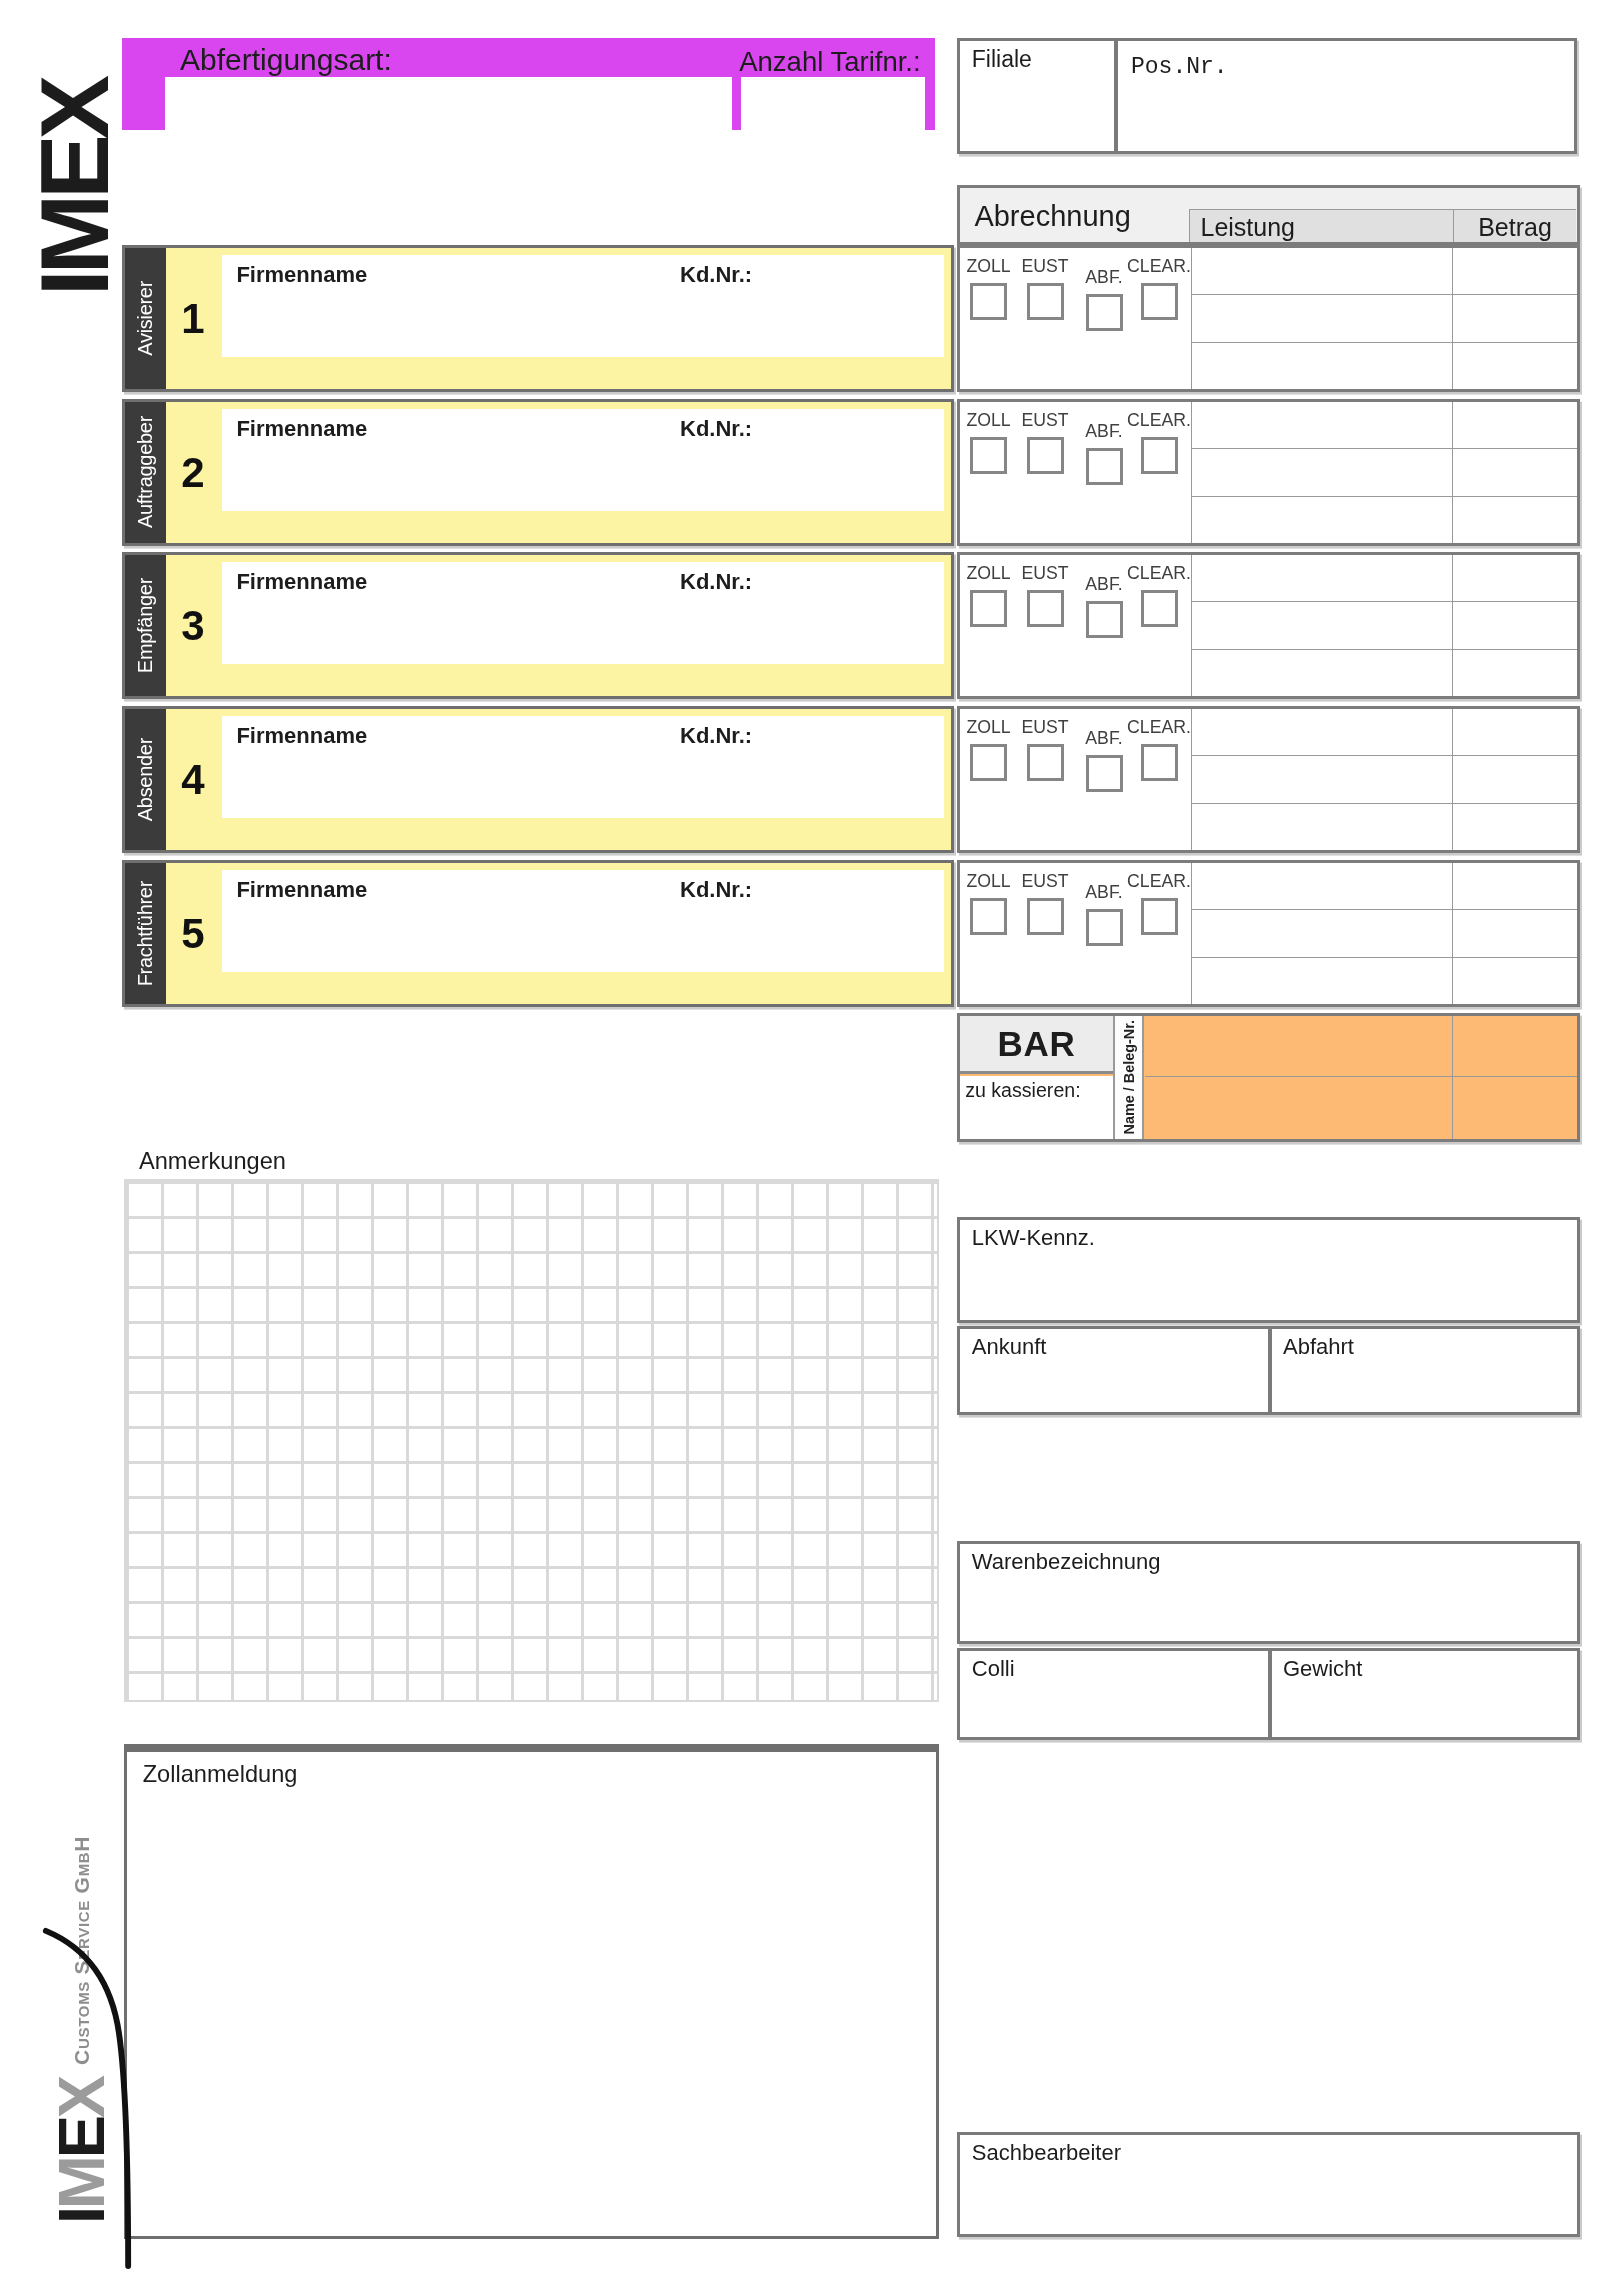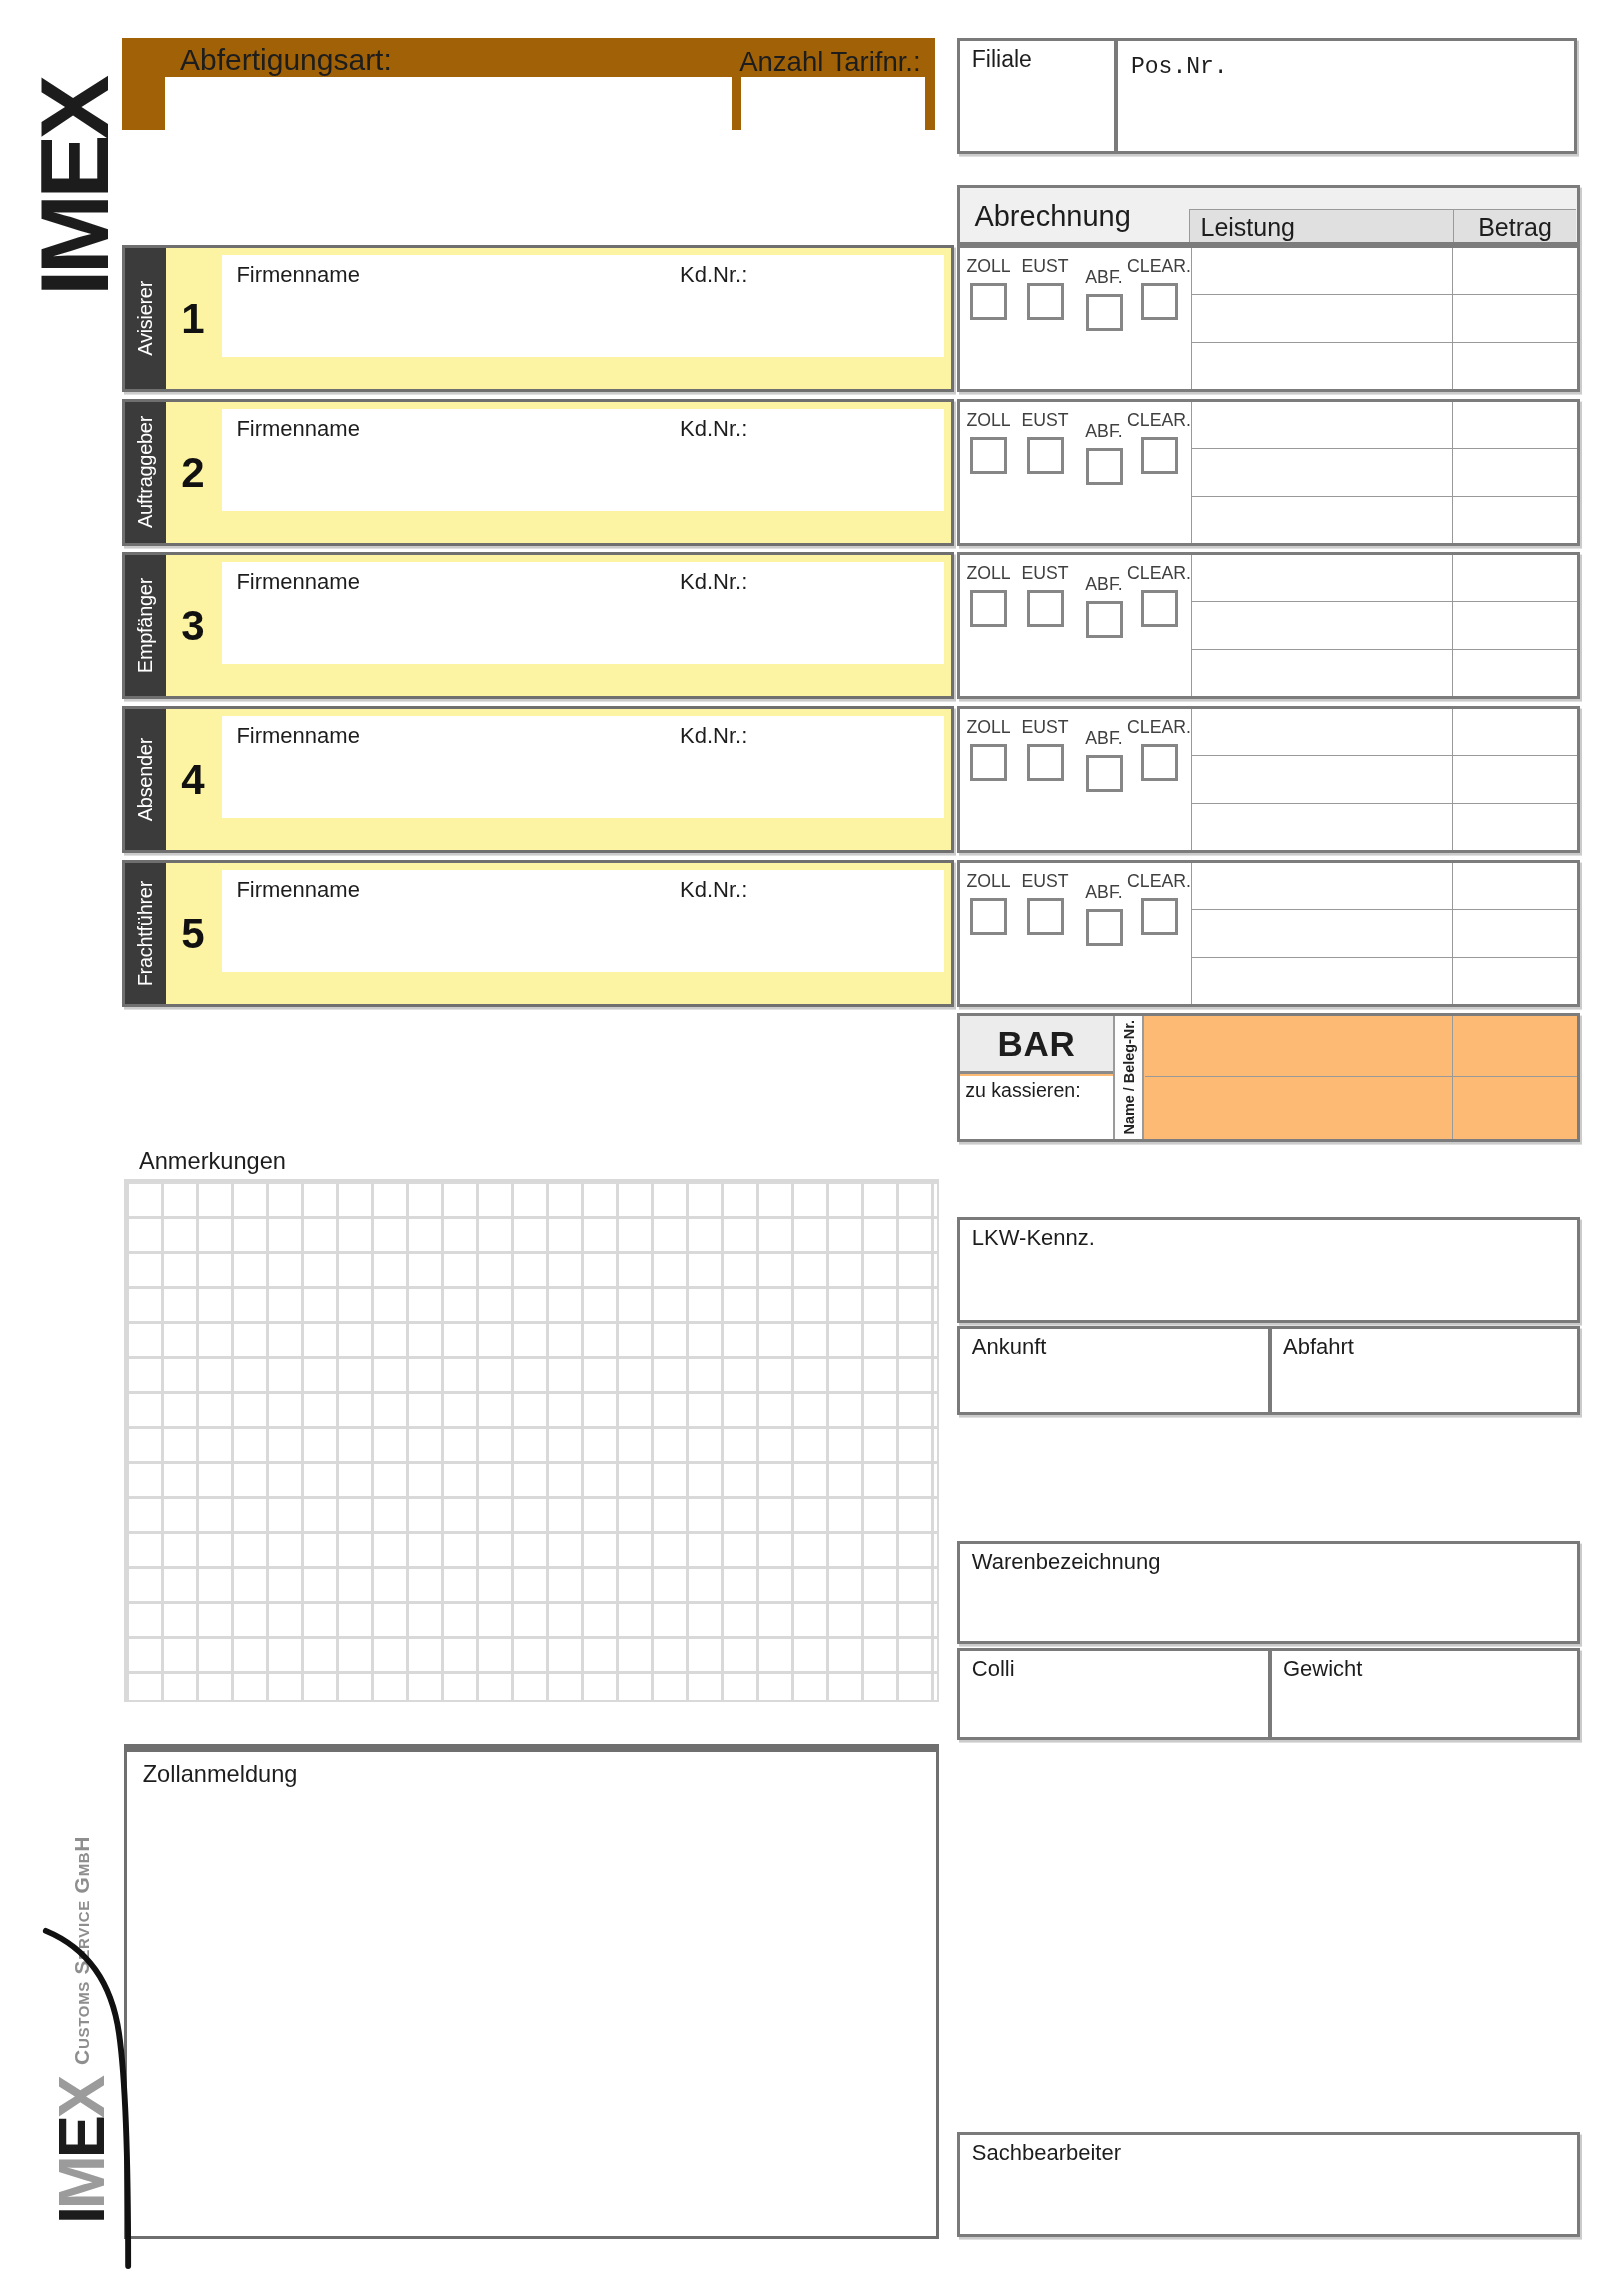--- a/index.html
+++ b/index.html
@@ -11,39 +11,39 @@
   .abs { position:absolute; }
   .vtext { writing-mode:vertical-rl; transform:rotate(180deg); white-space:nowrap; }
   .flexc { display:flex; align-items:center; justify-content:center; }
   .shadow { box-shadow:2px 2.6px 0 rgba(70,70,70,0.28); }
 
   
   #logo-top { left:33px; top:34px; width:84px; height:309px; }
   #logo-top .vtext { font-size:97px; font-weight:bold; letter-spacing:-5.2px; color:#1c1c1c; }
 
   
-  #header-band { left:122px; top:38px; width:813px; height:92px; background:#a16207; }
+  #header-band { left:122px; top:38px; width:813px; height:92px; background:#d946ef; }
   #abfart-label { left:58px; top:5.2px; font-size:30px; }
   #abfart-input { left:43px; top:39px; width:567px; height:68px; background:#fff; }
   #anzahl-label { right:14.4px; top:7.9px; font-size:27.5px; }
   #anzahl-input { left:619px; top:39px; width:184px; height:68px; background:#fff; }
 
   
   #filiale-box { left:957px; top:38px; width:620px; height:116px; background:#fff; border:3.9px solid #7a7a7a; }
   #filiale-divider { left:154px; top:0; bottom:0; width:3.9px; background:#7a7a7a; }
   #filiale-label { left:11.8px; top:5.2px; font-size:23px; }
   #posnr-label { left:171px; top:13px; font-size:23px;font-family:Liberation Mono, monospace; }
 
   
   .party-row { position:absolute; left:122px; width:832px; height:147px;
     background:#fcf3a3; border:3.3px solid #6f6f6f; box-shadow:2px 2.6px 0 rgba(70,70,70,0.28); }
   .party-tab { position:absolute; left:0; top:0; width:41px; height:100%; background:#3b3b3b; }
   .party-tab .vtext { font-size:20px; color:#ffffff; letter-spacing:-0.3px; }
   .party-num { position:absolute; left:41px; top:0; width:54px; height:100%; font-size:42px; font-weight:bold; color:#111; }
-  .party-box { position:absolute; left:97px; top:7.2px; width:722px; height:102px; background:#fff; }
+  .party-box { position:absolute; left:97px; top:7.2px; width:722px; height:102px; background:#fff;font-weight:bold; }
   .firmenname-label { position:absolute; left:14.4px; top:6.5px; font-size:22px; }
   .kdnr-label { position:absolute; left:458px; top:6.5px; font-size:22px; }
 
   
   #ab-header { left:957px; top:185px; width:623px; height:60px; background:#f0f0f0; border:3.3px solid #7c7c7c; }
   #ab-title { left:14.4px; top:11.8px; font-size:29px; }
   #ab-cols { left:229px; bottom:0; width:387px; height:33px; background:#e0e0e0;
     border-top:1.3px solid #9a9a9a; border-left:1.3px solid #9a9a9a; }
   #leistung-label { left:10.5px; top:3.3px; font-size:25px; }
   #ab-cols-divider { left:263px; top:0; bottom:0; width:1.3px; background:#9a9a9a; }

